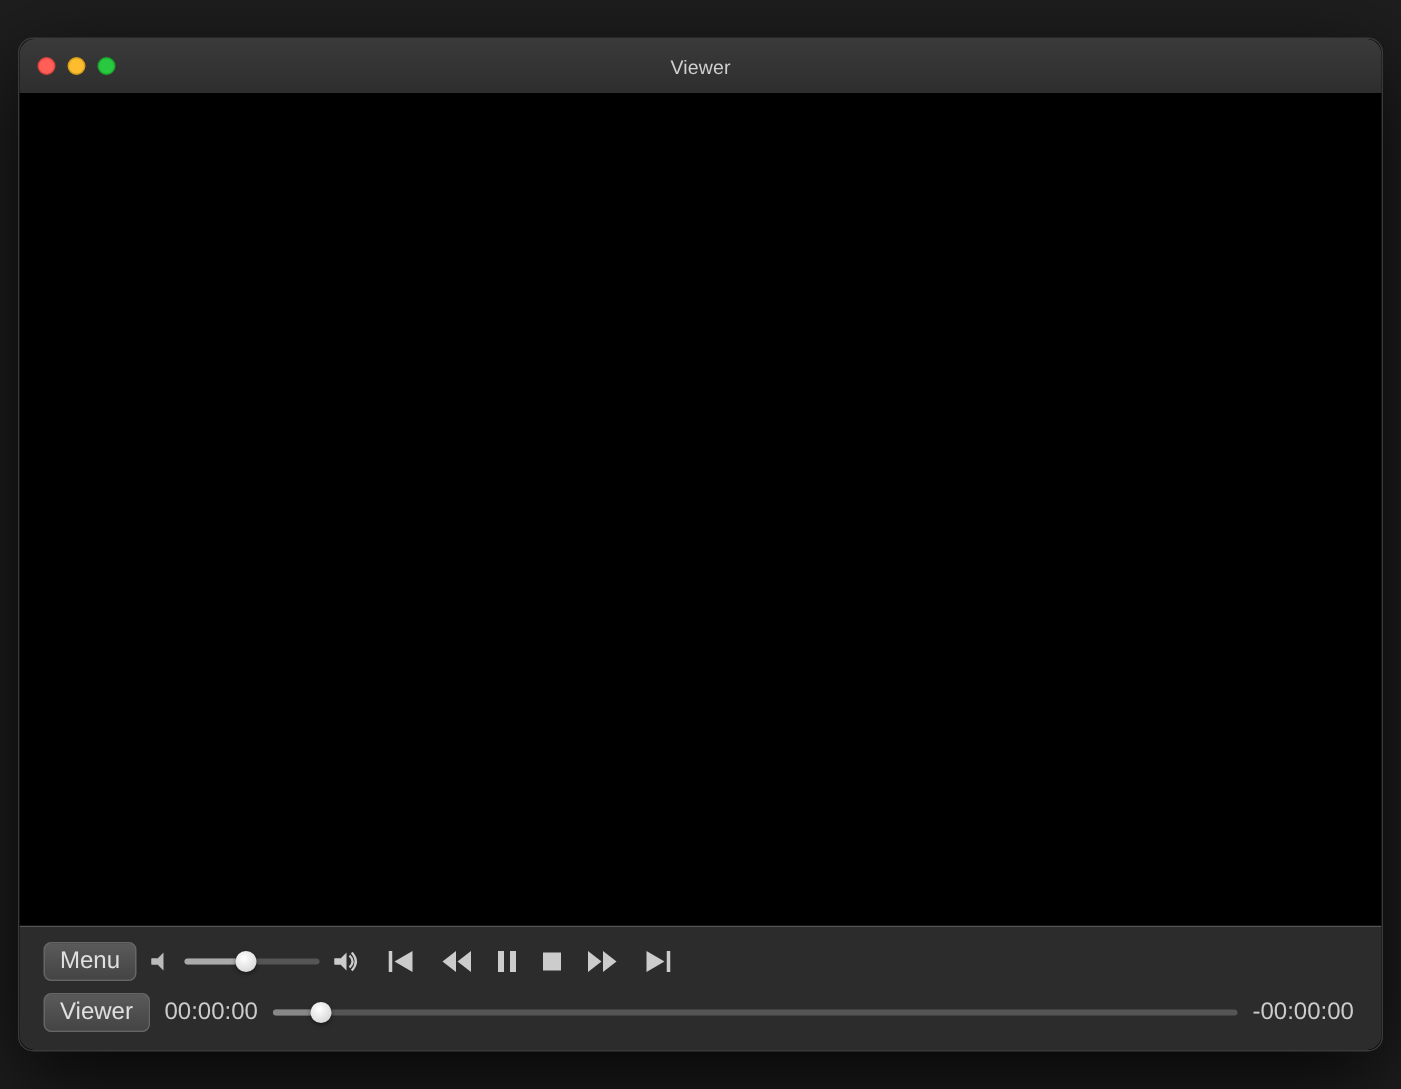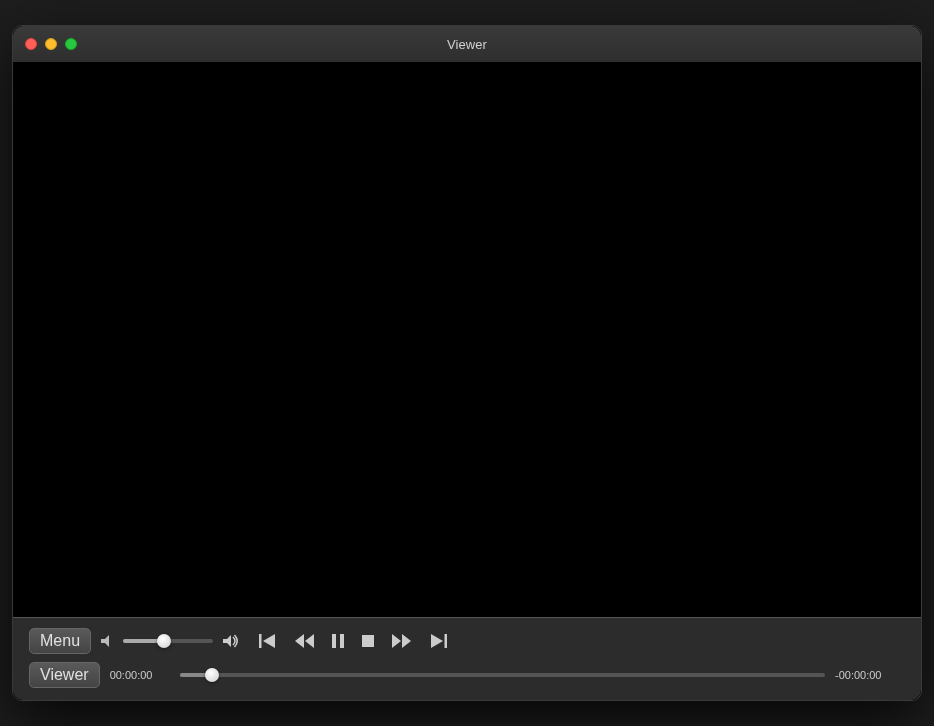--- a/index.html
+++ b/index.html
@@ -171,21 +171,21 @@
 
     
     .progress-row {
       display: flex;
       align-items: center;
       gap: 10px;
     }
 
     .time-label {
       color: #ccc;
-      font-size: 11px;
+      font-size: 16px;
       font-variant-numeric: tabular-nums;
       min-width: 60px;
       flex-shrink: 0;
     }
 
     .time-label.right {
       text-align: left;
       min-width: 70px;
     }
 

